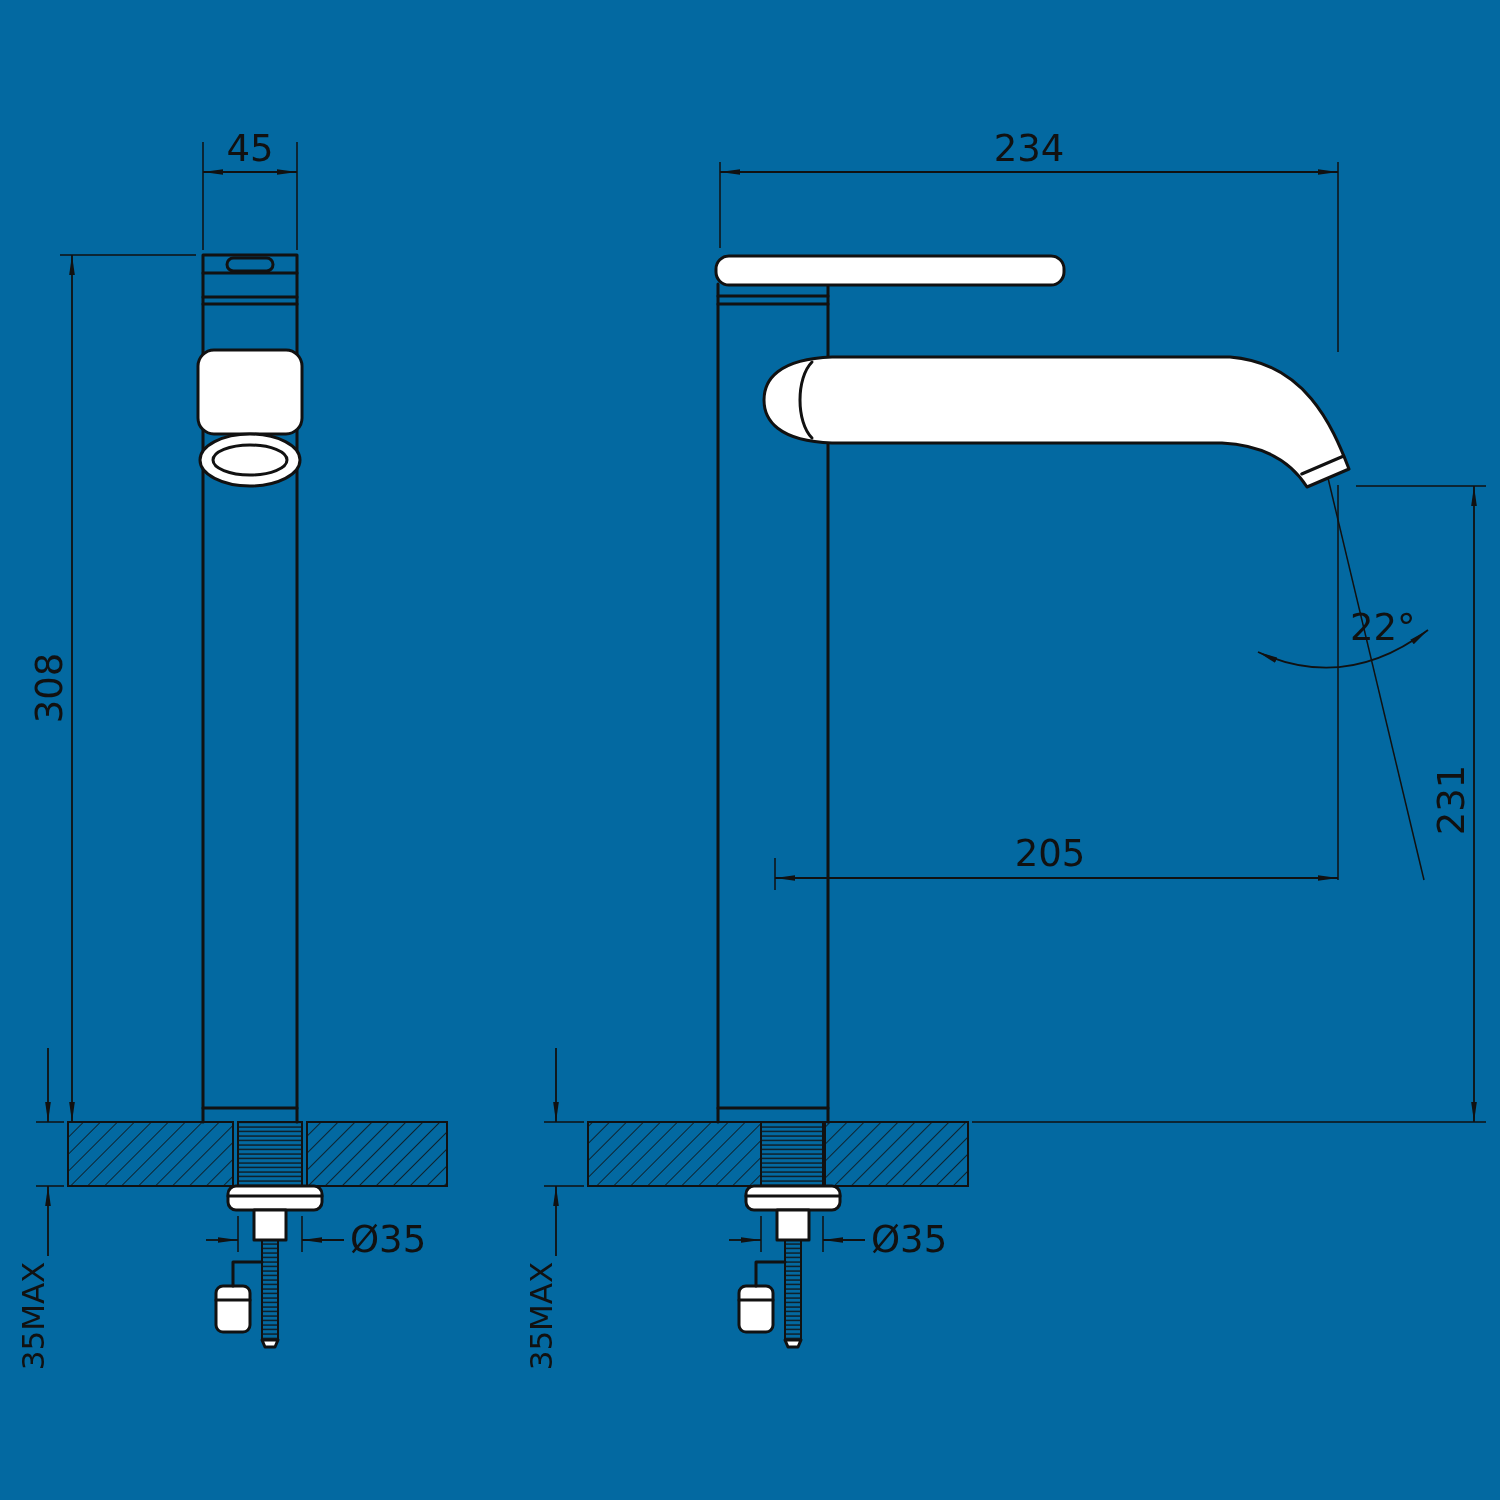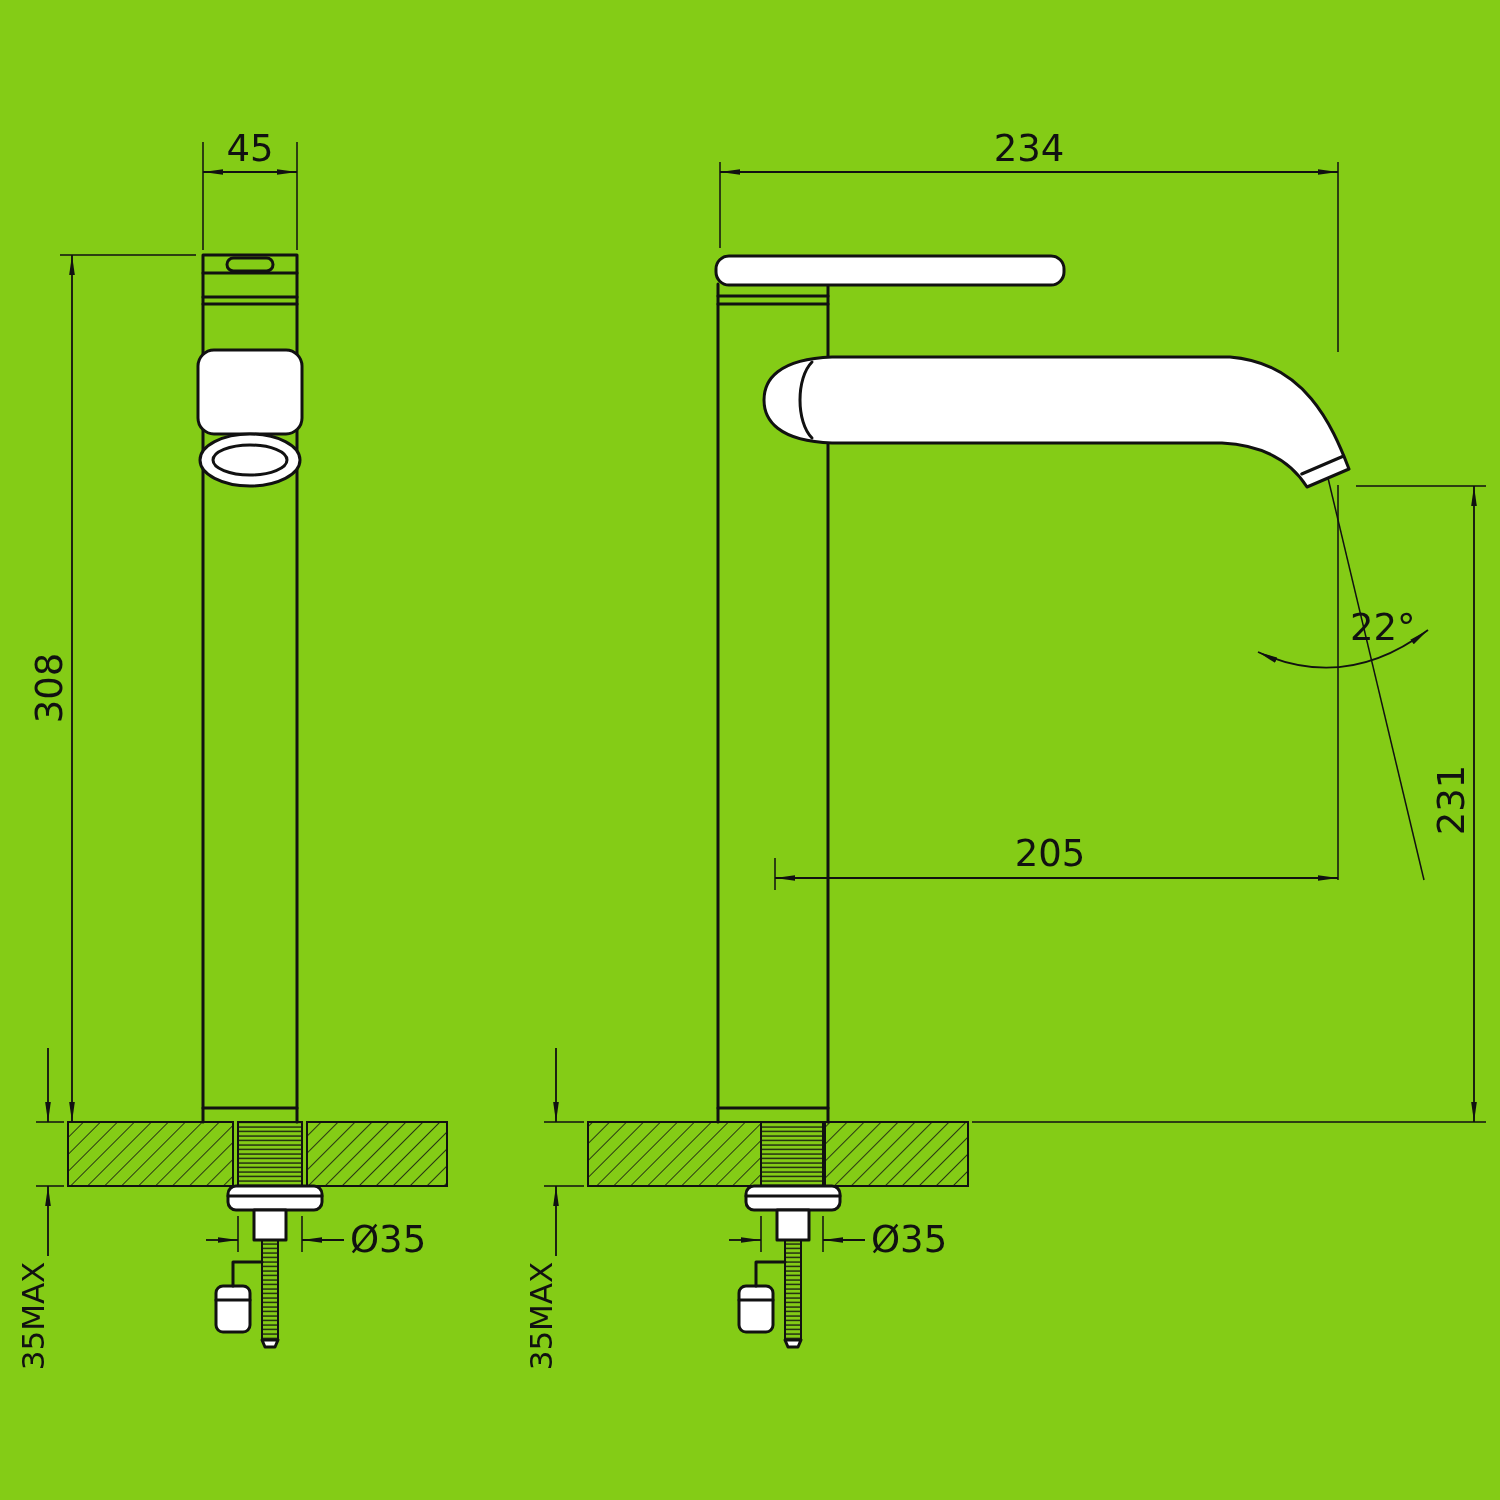--- a/index.html
+++ b/index.html
@@ -1,16 +1,16 @@
 <!DOCTYPE html>
 <html><head>
 <meta charset="utf-8">
 <style>
   html,body{margin:0;padding:0;background:#ffffff;}
-  .stage{width:1500px;height:1500px;position:relative;background:#84cc16;}
+  .stage{width:1500px;height:1500px;position:relative;background:#0369a1;}
   svg{display:block;}
   .obj{stroke:#111;stroke-width:3;fill:none;stroke-linecap:round;stroke-linejoin:round;}
   .obj-f{stroke:#111;stroke-width:3;fill:#fff;stroke-linejoin:round;}
   .dim{stroke:#111;stroke-width:1.8;fill:none;}
   .ext{stroke:#111;stroke-width:1.5;fill:none;}
   .hatchrect{stroke:#111;stroke-width:2;fill:url(#hatch);}
   .threadrect{stroke:#111;stroke-width:2;fill:url(#threads);}
   .lbl{fill:#111;font-family:"DejaVu Sans","Liberation Sans",sans-serif;font-size:37px;}
   .lbl-s{font-size:31px;}
 </style>

